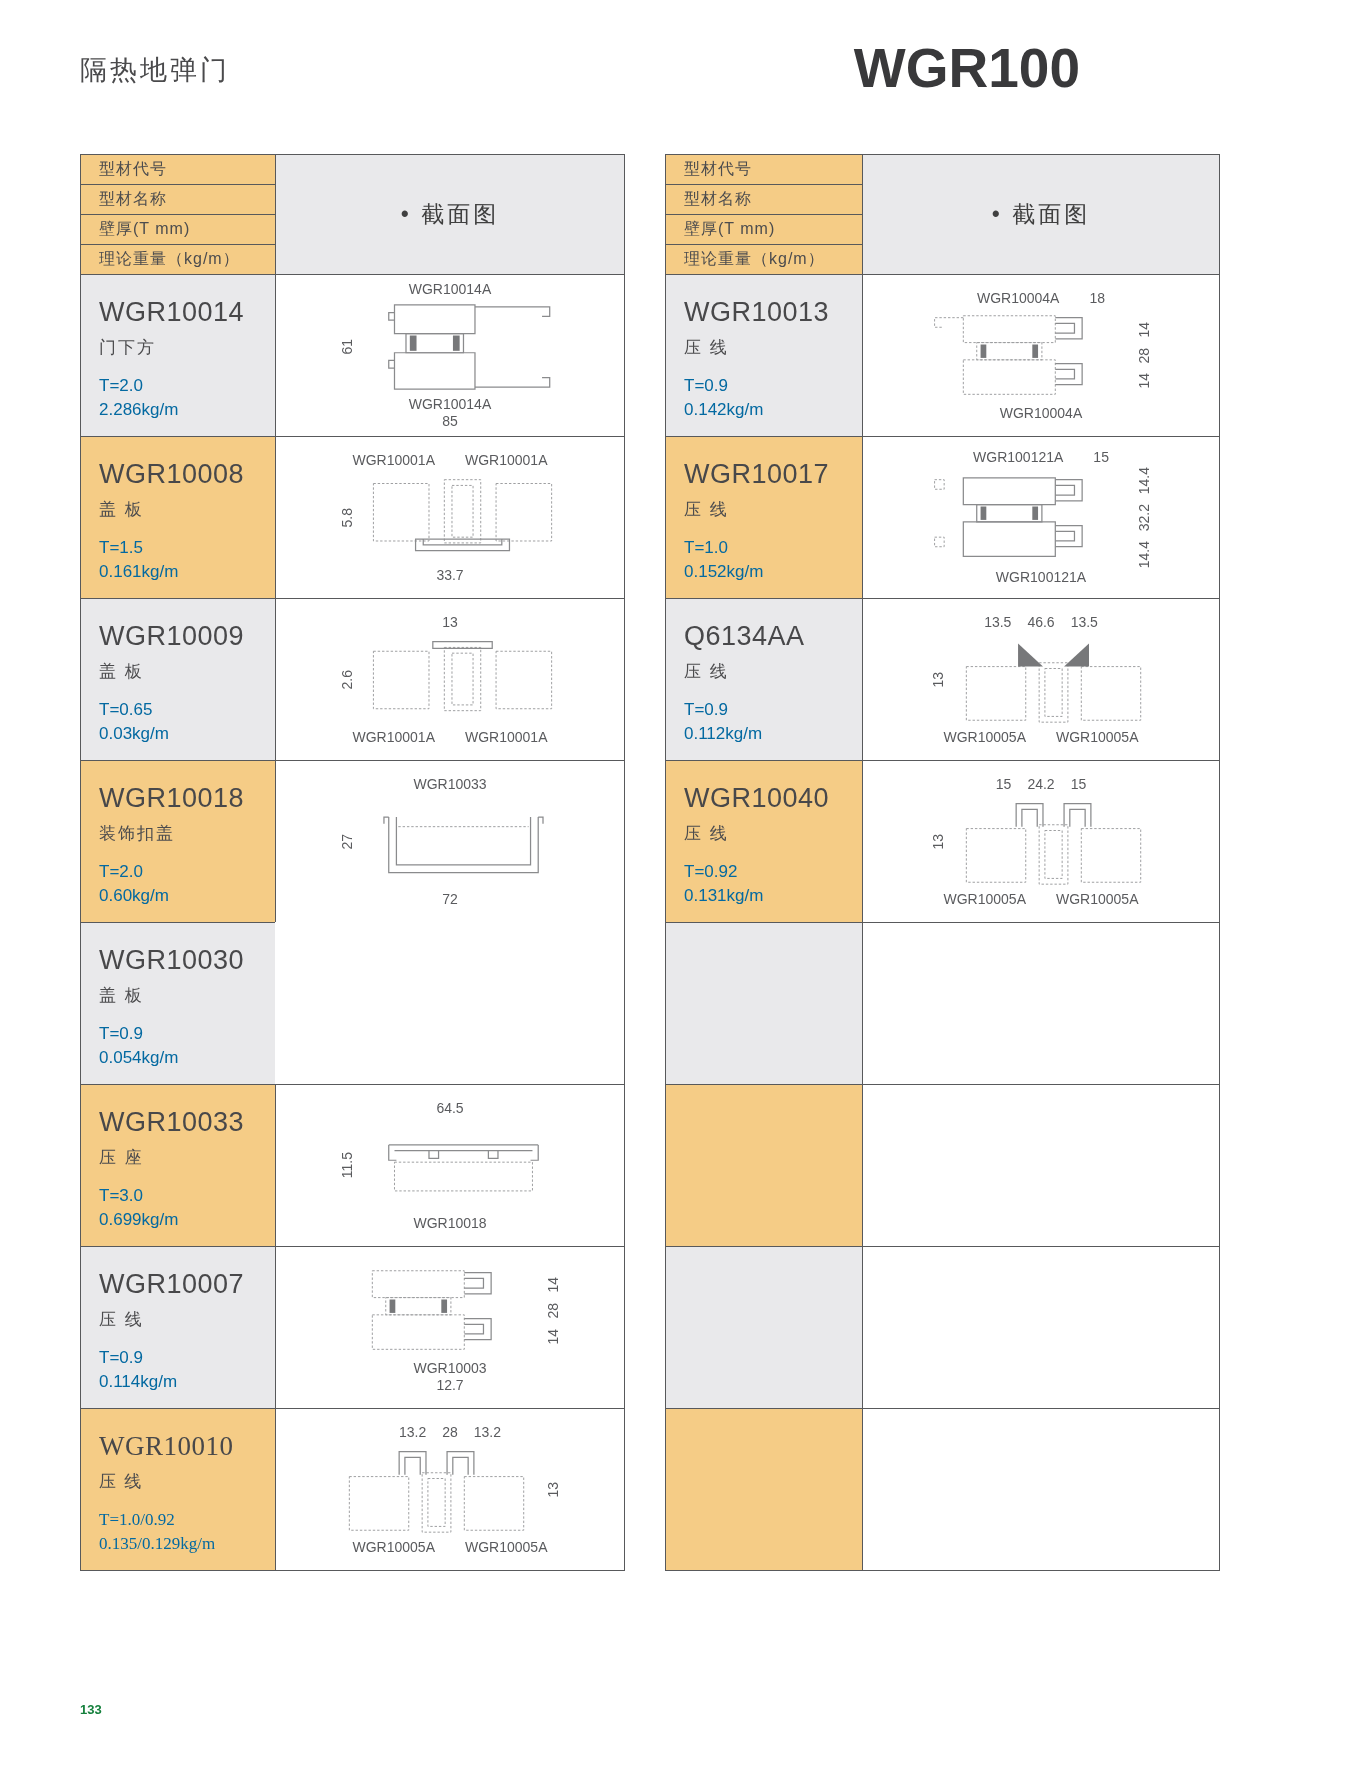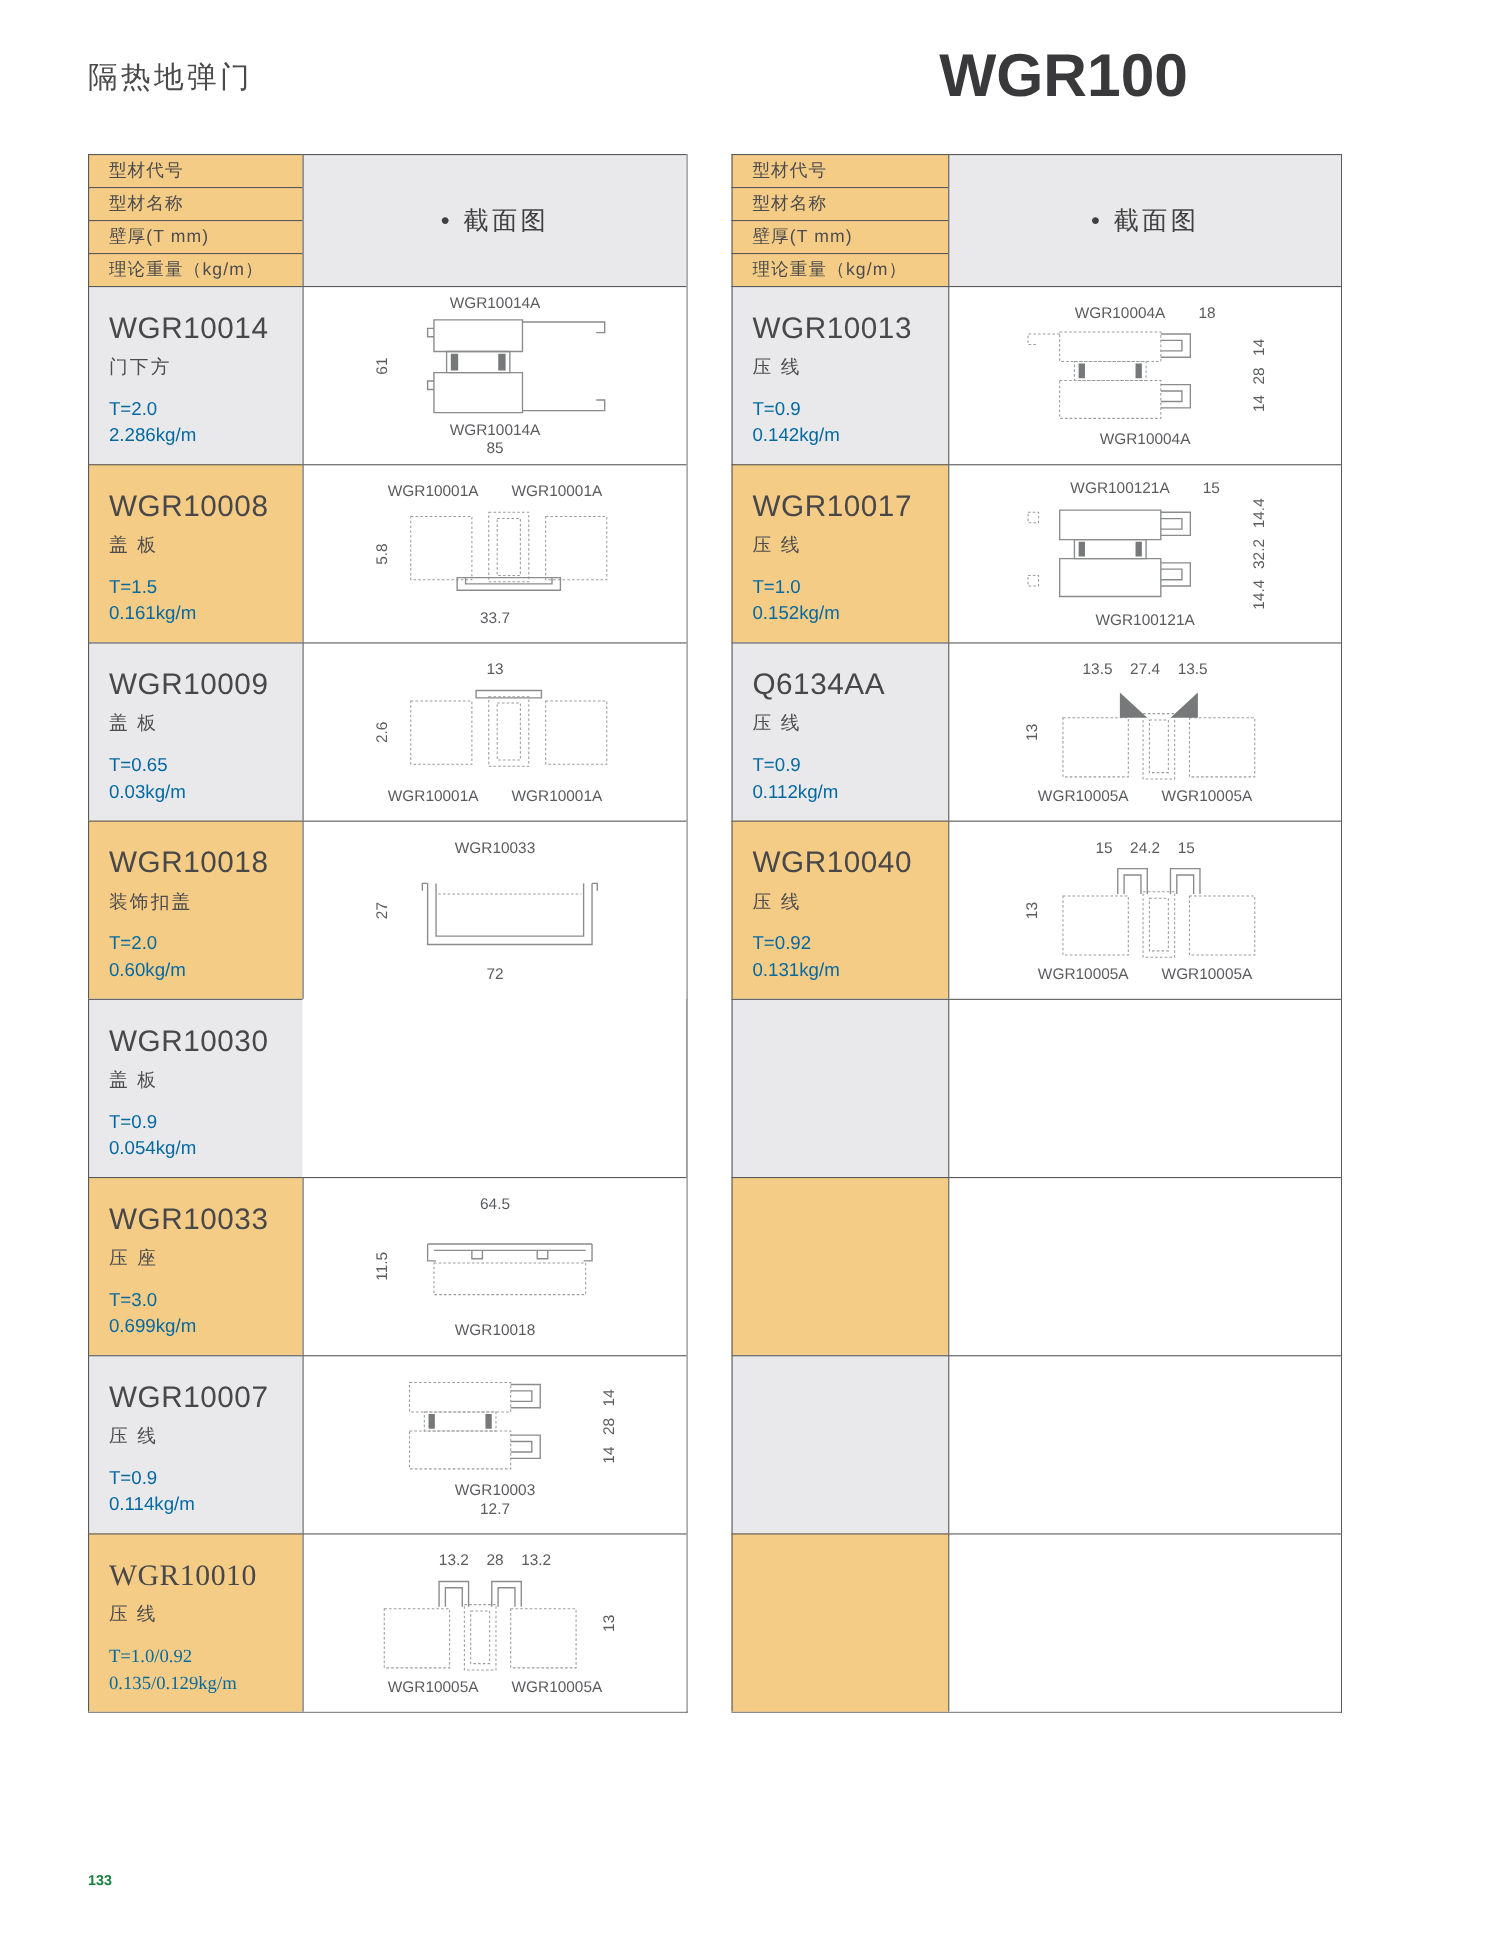--- a/index.html
+++ b/index.html
@@ -4,21 +4,21 @@
 <style>
   html,body{margin:0;padding:0;background:#ffffff;}
   body{
     width:1359px;height:1772px;position:relative;overflow:hidden;
     font-family:"Liberation Sans","DejaVu Sans",sans-serif;color:#4b4b4d;
   }
   .doc-title{position:absolute;left:80px;top:52px;font-size:27px;letter-spacing:3px;color:#4a4a4c;}
   .series-title{position:absolute;right:279px;top:36px;font-size:55px;font-weight:bold;color:#39393b;letter-spacing:0px;}
   .page-number{position:absolute;left:80px;top:1702px;font-size:13px;font-weight:bold;color:#15803d;}
 
-  .ptable{position:absolute;top:140px;display:grid;grid-template-rows:repeat(4,30px) repeat(8,162px);
+  .ptable{position:absolute;top:154px;display:grid;grid-template-rows:repeat(4,30px) repeat(8,162px);
           border-right:1px solid #58595B;border-bottom:1px solid #58595B;background:#fff;}
   .ptable-left{left:80px;grid-template-columns:195px 349px;}
   .ptable-right{left:665px;grid-template-columns:197px 357px;}
   .cell{border-left:1px solid #58595B;border-top:1px solid #58595B;box-sizing:border-box;}
   .hcell{background:#F5CC86;display:flex;align-items:center;padding-left:18px;font-size:16px;color:#4c4c4e;letter-spacing:1px;}
   .shead{background:#E9E9EB;display:flex;align-items:center;justify-content:center;font-size:23px;letter-spacing:3px;color:#404040;}
   .bg-gray{background:#E9E9EB;}
   .bg-orange{background:#F5CC86;}
   .lcell{display:flex;flex-direction:column;padding:22px 8px 16px 18px;justify-content:flex-end;}
   .code{font-size:27px;color:#48484a;letter-spacing:0.5px;}
@@ -391,21 +391,21 @@
       <div class="tw">
         <div class="thick">T=0.9</div>
         <div class="weight">0.112kg/m</div>
       </div>
     </div>
     <div class="cell scell" style="grid-area: 7 / 2;">
       <div class="diagram">
         <div class="dg-row top">
           <span class="dg-row dims">
             <span class="dg-dim">13.5</span>
-            <span class="dg-dim">27.4</span>
+            <span class="dg-dim">46.6</span>
             <span class="dg-dim">13.5</span>
           </span>
         </div>
         <div class="dg-main">
           <div class="dg-side">
             <span class="dg-vtext">13</span>
           </div>
           <svg viewBox="0 0 215 100" width="206" height="96" class="sketch">
             <path d="M16,36h62v56h-62z" fill="none" stroke="#9b9c9e" stroke-width="1" stroke-dasharray="2.5,2"></path>
             <path d="M136,36h62v56h-62z" fill="none" stroke="#9b9c9e" stroke-width="1" stroke-dasharray="2.5,2"></path>

